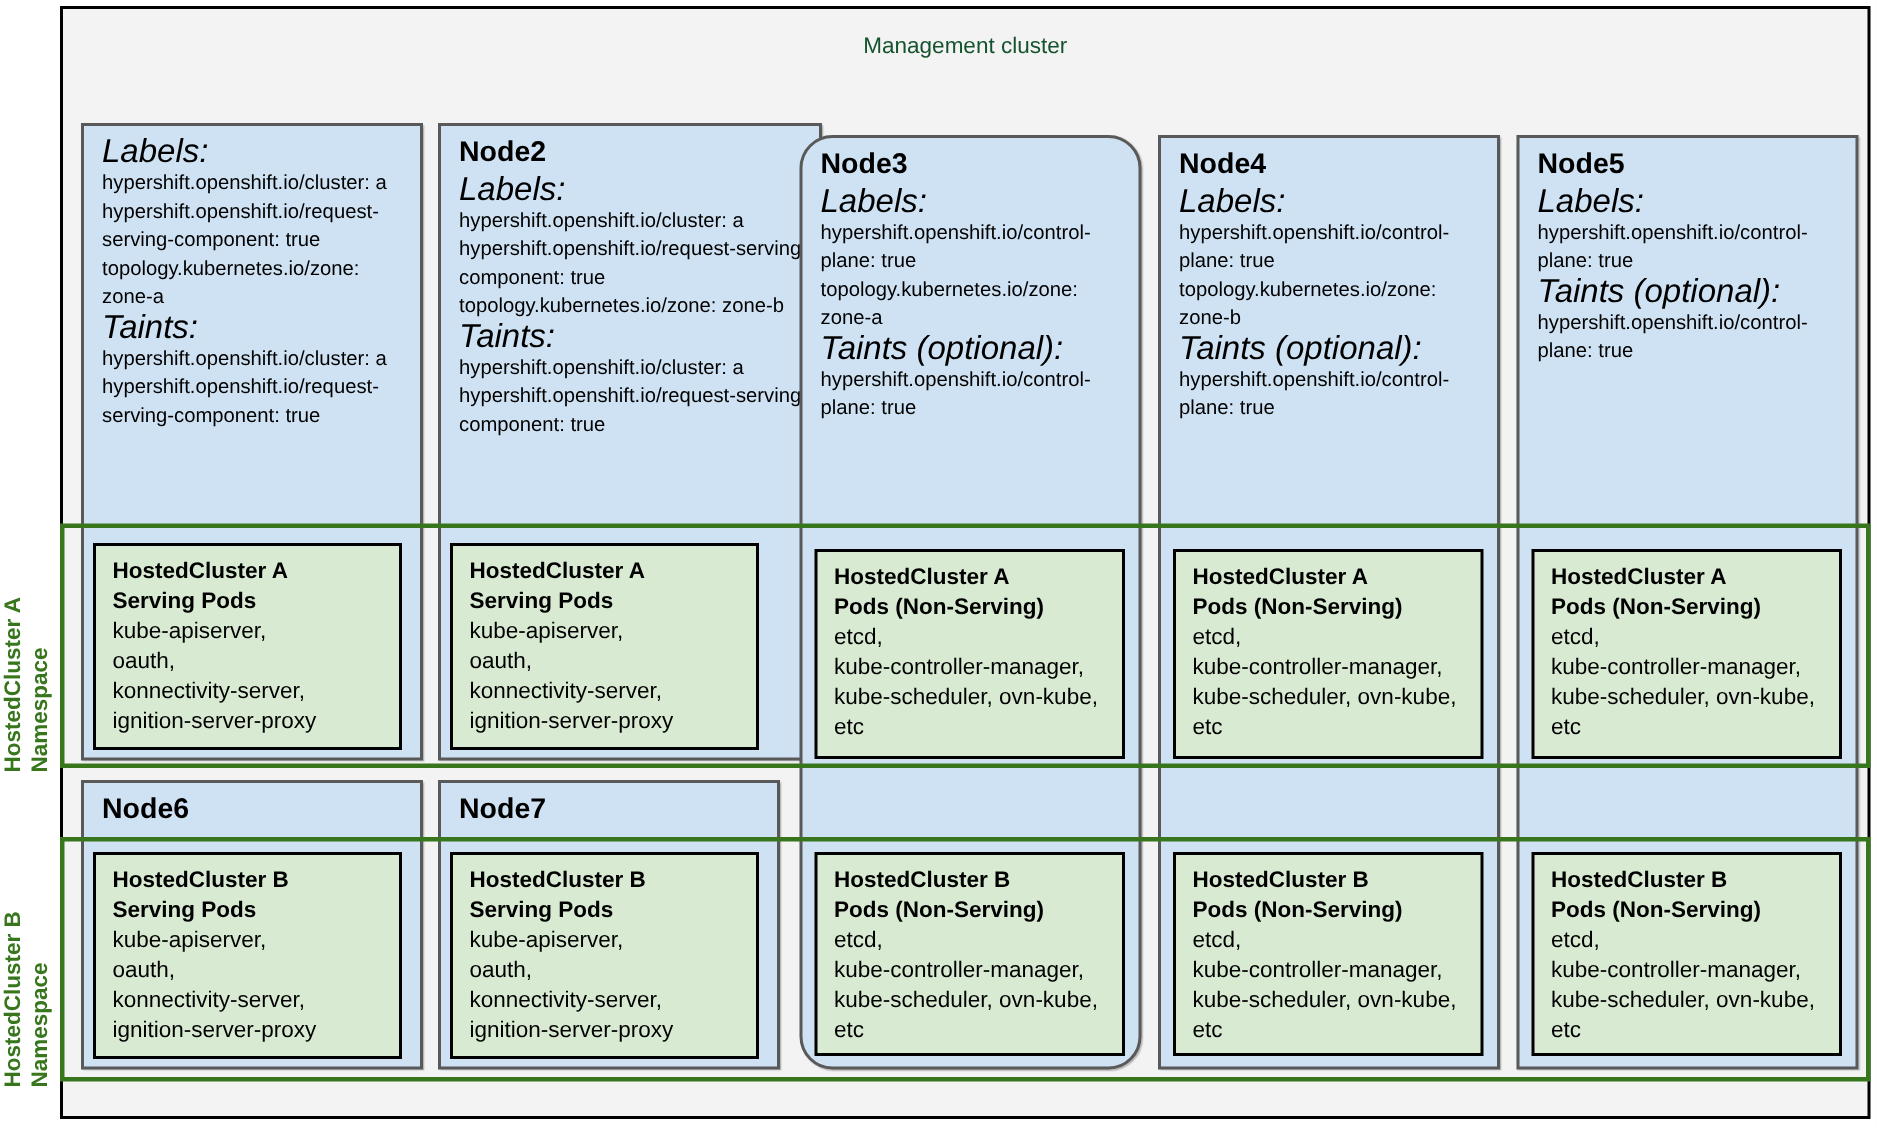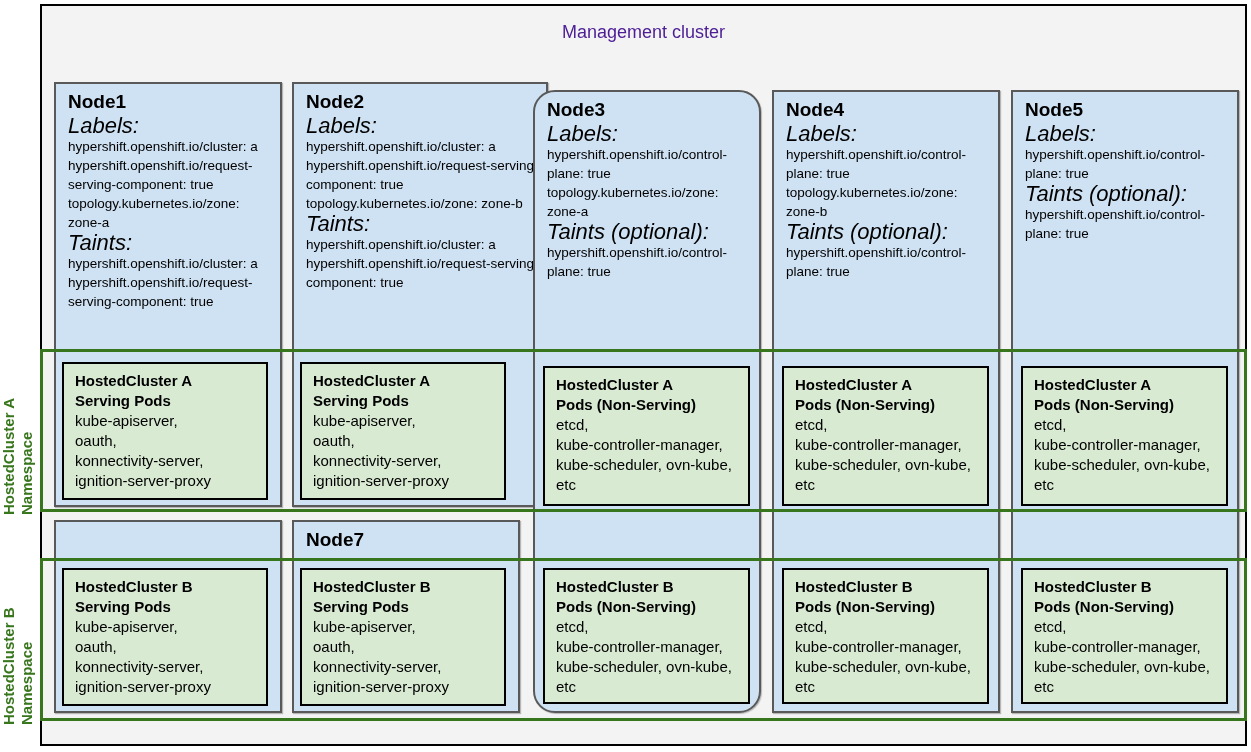--- a/index.html
+++ b/index.html
@@ -6,21 +6,21 @@
   #page{
     position:relative;width:1251px;height:752px;overflow:hidden;
     font-family:"Liberation Sans",sans-serif;color:#000;background:#ffffff;
   }
   #cluster-box{
     position:absolute;left:40px;top:4px;width:1207px;height:742px;
     box-sizing:border-box;background:#f3f3f3;border:2px solid #000000;
   }
   .cluster-title{
     position:absolute;left:0;right:0;top:16px;text-align:center;
-    font-size:18px;color:#4c1d95;
+    font-size:15px;color:#14532d;
   }
   .node{
     position:absolute;box-sizing:border-box;background:#cfe2f3;
     border:2px solid #595959;box-shadow:1px 1px 1px rgba(0,0,0,.25);
     padding:6px 6px 0 12px;
   }
   .node-name{font-size:19px;font-weight:bold;line-height:24px;margin-bottom:1px;}
   .node-heading{font-size:22px;font-style:italic;line-height:22px;}
   .node-line{font-size:13.5px;line-height:19px;overflow-wrap:break-word;word-wrap:break-word;}
   .pod-box{
@@ -42,21 +42,20 @@
 </head>
 <body>
 
 <div id="page">
 
   <div id="cluster-box">
     <div class="cluster-title">Management cluster</div>
   </div>
 
   <div class="node" style="left:54px;top:82px;width:228px;height:425px;">
-    <div class="node-name">Node1</div>
     <div class="node-heading">Labels:</div>
     <div class="node-line">hypershift.openshift.io/cluster: a</div>
     <div class="node-line">hypershift.openshift.io/request-serving-component: true</div>
     <div class="node-line">topology.kubernetes.io/zone: zone-a</div>
     <div class="node-heading">Taints:</div>
     <div class="node-line">hypershift.openshift.io/cluster: a</div>
     <div class="node-line">hypershift.openshift.io/request-serving-component: true</div>
     <div class="pod-box" style="left:6px;top:278px;width:206px;height:138px;">
       <div class="pod-title">HostedCluster A</div>
       <div class="pod-title">Serving Pods</div>
@@ -142,20 +141,21 @@
     </div>
     <div class="pod-box" style="left:8px;top:476px;width:207px;height:136px;">
       <div class="pod-title">HostedCluster B</div>
       <div class="pod-title">Pods (Non-Serving)</div>
       <div class="pod-line">etcd,</div>
       <div class="pod-line">kube-controller-manager, kube-scheduler, ovn-kube, etc</div>
     </div>
   </div>
 
   <div class="node" style="left:54px;top:520px;width:228px;height:193px;">
+    <div class="node-name">Node6</div>
     <div class="pod-box" style="left:6px;top:46px;width:206px;height:138px;">
       <div class="pod-title">HostedCluster B</div>
       <div class="pod-title">Serving Pods</div>
       <div class="pod-line">kube-apiserver,</div>
       <div class="pod-line">oauth,</div>
       <div class="pod-line">konnectivity-server,</div>
       <div class="pod-line">ignition-server-proxy</div>
     </div>
   </div>
 

